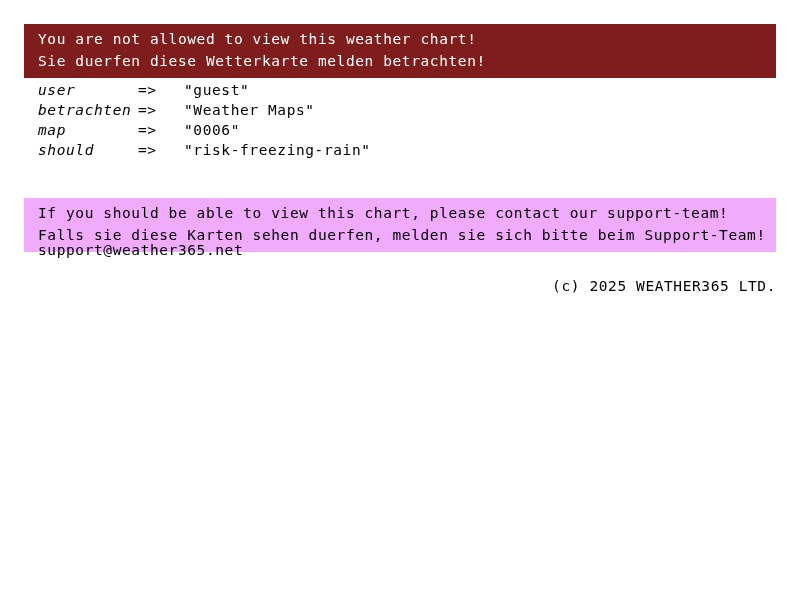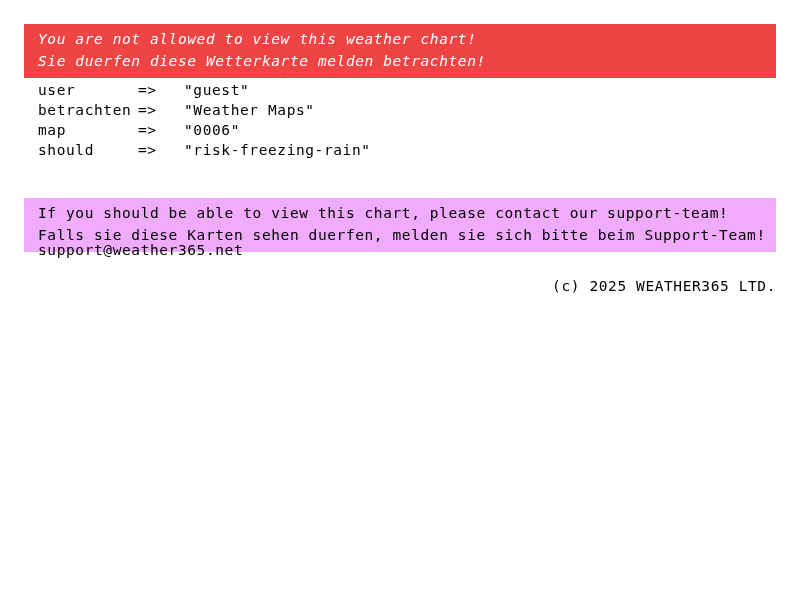--- a/index.html
+++ b/index.html
@@ -28,23 +28,22 @@
     width: 752px;
     box-sizing: border-box;
     padding: 4px 14px 6px 14px;
     font-size: 14.5px;
     line-height: 22px;
     letter-spacing: 0.6px;
     white-space: nowrap;
   }
   .banner-error {
     top: 24px;
-    background: #ef4444;
+    background: #7f1d1d;
     color: #ffffff;
-    font-style: italic;
   }
   .banner-info {
     top: 198px;
     background: #f0abfc;
     color: #000000;
   }
   .banner-line {
     display: block;
   }
   .params {
@@ -55,21 +54,21 @@
     line-height: 20px;
     letter-spacing: 0.6px;
     border-collapse: collapse;
   }
   .params td {
     padding: 0 0 0 0;
     height: 20px;
     vertical-align: top;
     white-space: pre;
   }
-  .col-key { width: 100px; }
+  .col-key { width: 100px; font-style: italic; }
   .col-arrow { width: 46px; }
   .col-val { }
   .footer {
     position: absolute;
     left: 38px;
     top: 240px;
     width: 738px;
     font-size: 14.5px;
     line-height: 20px;
     letter-spacing: 0.6px;

